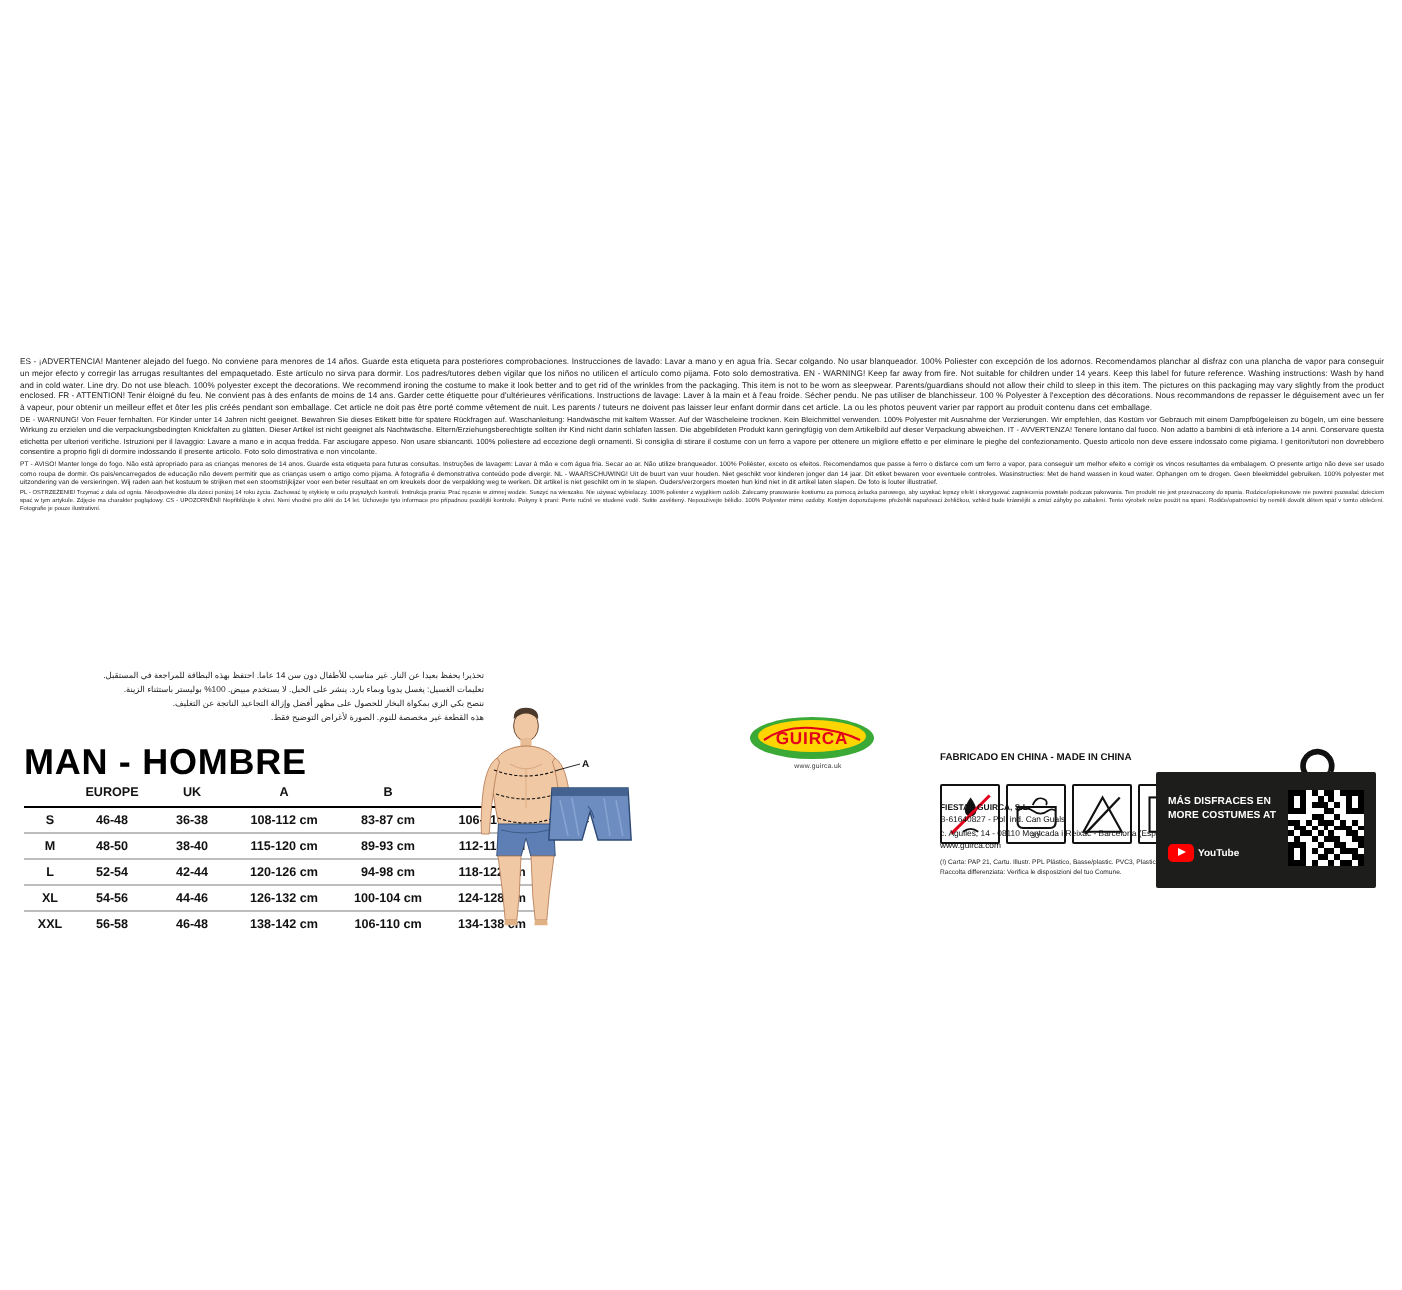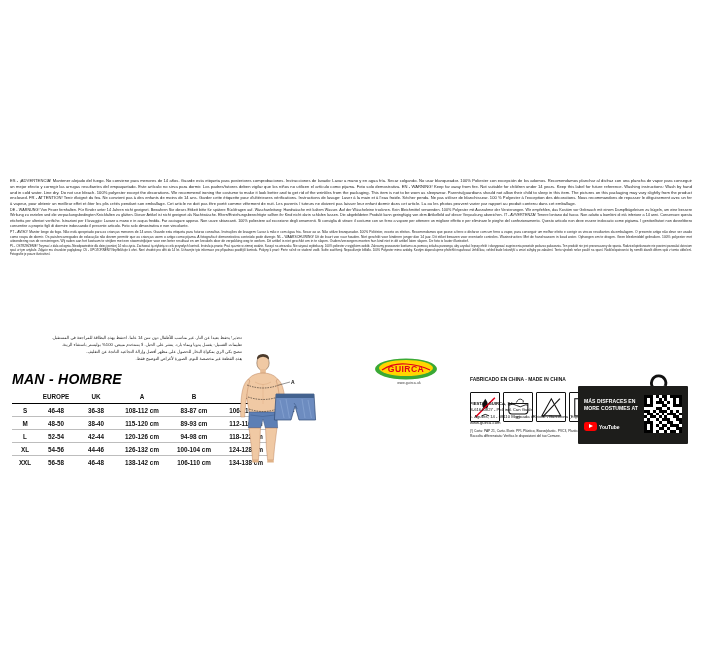--- a/index.html
+++ b/index.html
@@ -52,25 +52,24 @@
     line-height: 1.55;
     color: #1a1a1a;
   }
   .arabic-block div { margin-bottom: 0.5px; }
 
   
   .title {
     position: absolute;
     left: 12px;
     top: 371px;
-    font-size: 14px;
+    font-size: 18px;
     font-weight: bold;
     letter-spacing: 0.02em;
     color: #000;
-    font-style: italic;
   }
 
   
   .size-table {
     position: absolute;
     left: 12px;
     top: 390px;
     border-collapse: collapse;
     font-size: 6.3px;
   }

